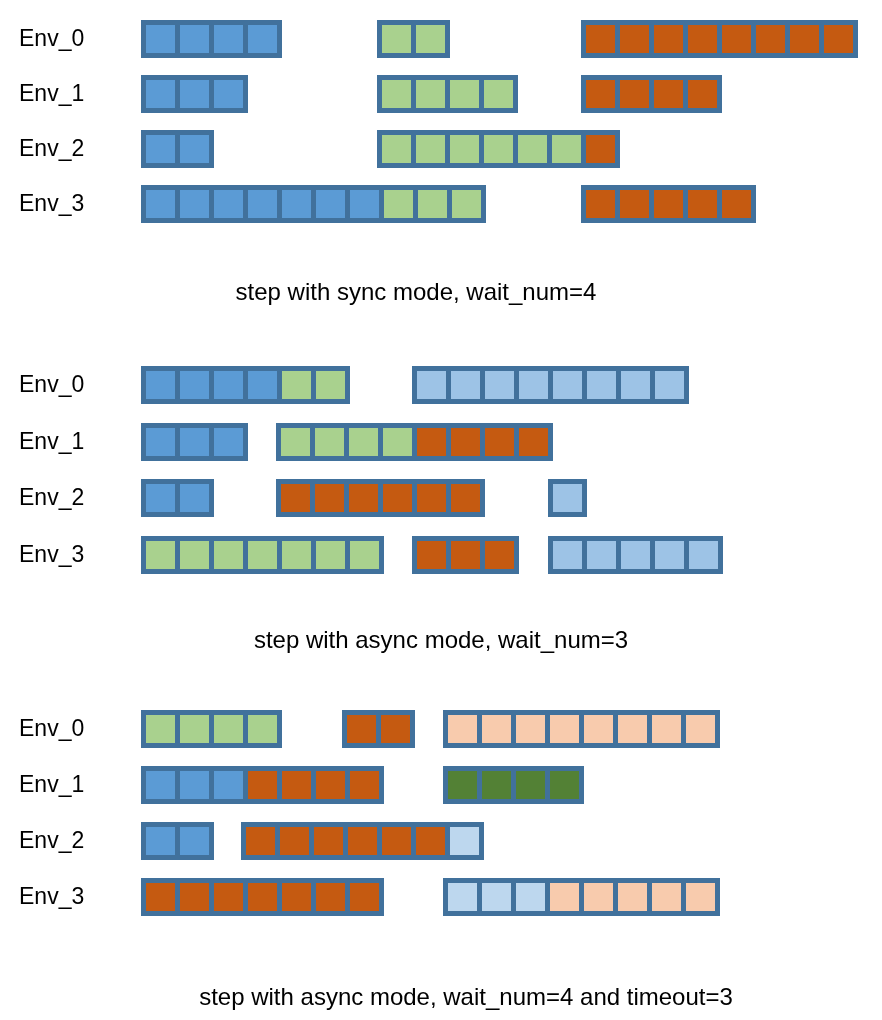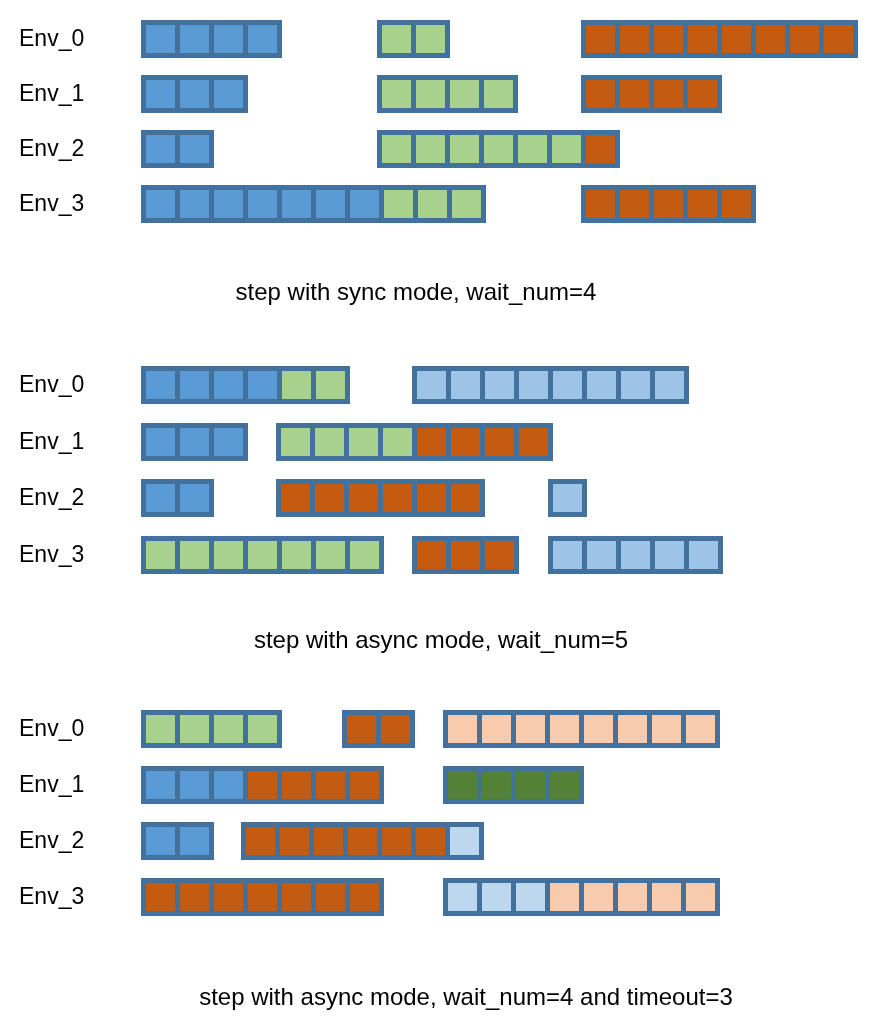--- a/index.html
+++ b/index.html
@@ -179,21 +179,21 @@
         <span class="block" style="background: rgb(197, 90, 17);"></span>
         <span class="block" style="background: rgb(197, 90, 17);"></span>
       </div>
       <div class="bar" style="left: 548px; top: 536px; background: rgb(65, 113, 156);">
         <span class="block" style="background: rgb(157, 195, 230);"></span>
         <span class="block" style="background: rgb(157, 195, 230);"></span>
         <span class="block" style="background: rgb(157, 195, 230);"></span>
         <span class="block" style="background: rgb(157, 195, 230);"></span>
         <span class="block" style="background: rgb(157, 195, 230);"></span>
       </div>
-      <div class="caption" style="top: 626px; transform: translateX(0px);">step with async mode, wait_num=5</div>
+      <div class="caption" style="top: 626px; transform: translateX(0px);">step with async mode, wait_num=3</div>
     </div>
     <div class="panel">
       <div class="env-label" style="top: 715px;">Env_0</div>
       <div class="bar" style="left: 141px; top: 710px; background: rgb(65, 113, 156);">
         <span class="block" style="background: rgb(169, 209, 142);"></span>
         <span class="block" style="background: rgb(169, 209, 142);"></span>
         <span class="block" style="background: rgb(169, 209, 142);"></span>
         <span class="block" style="background: rgb(169, 209, 142);"></span>
       </div>
       <div class="bar" style="left: 342px; top: 710px; background: rgb(65, 113, 156);">

